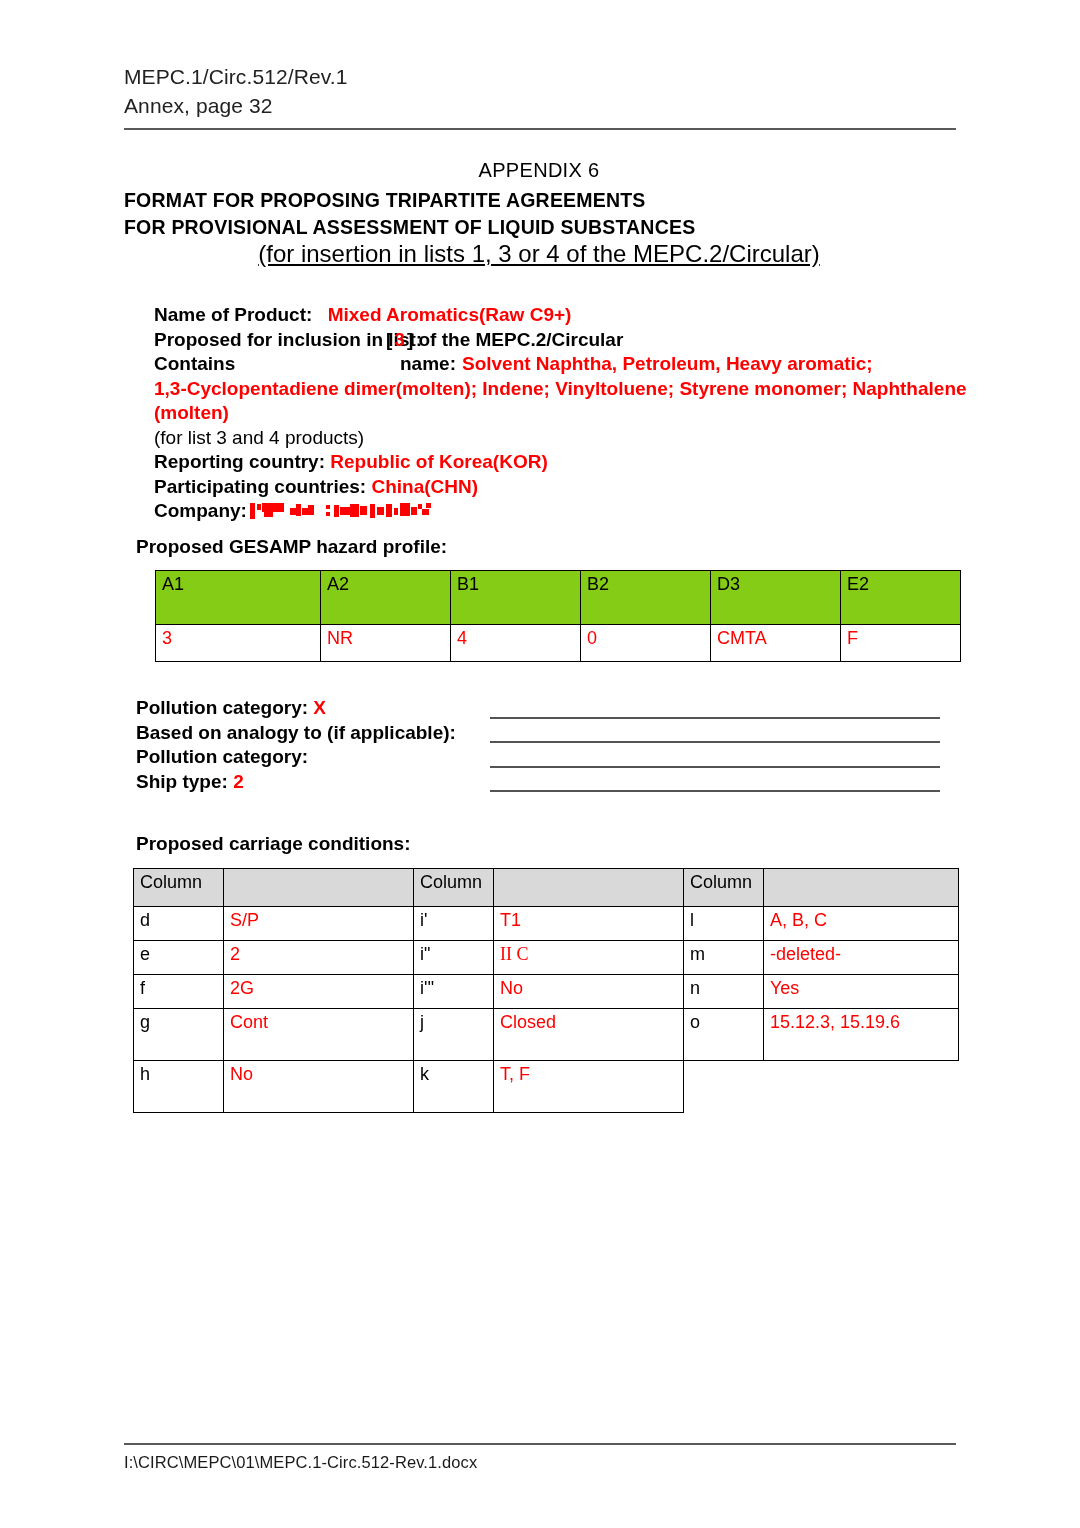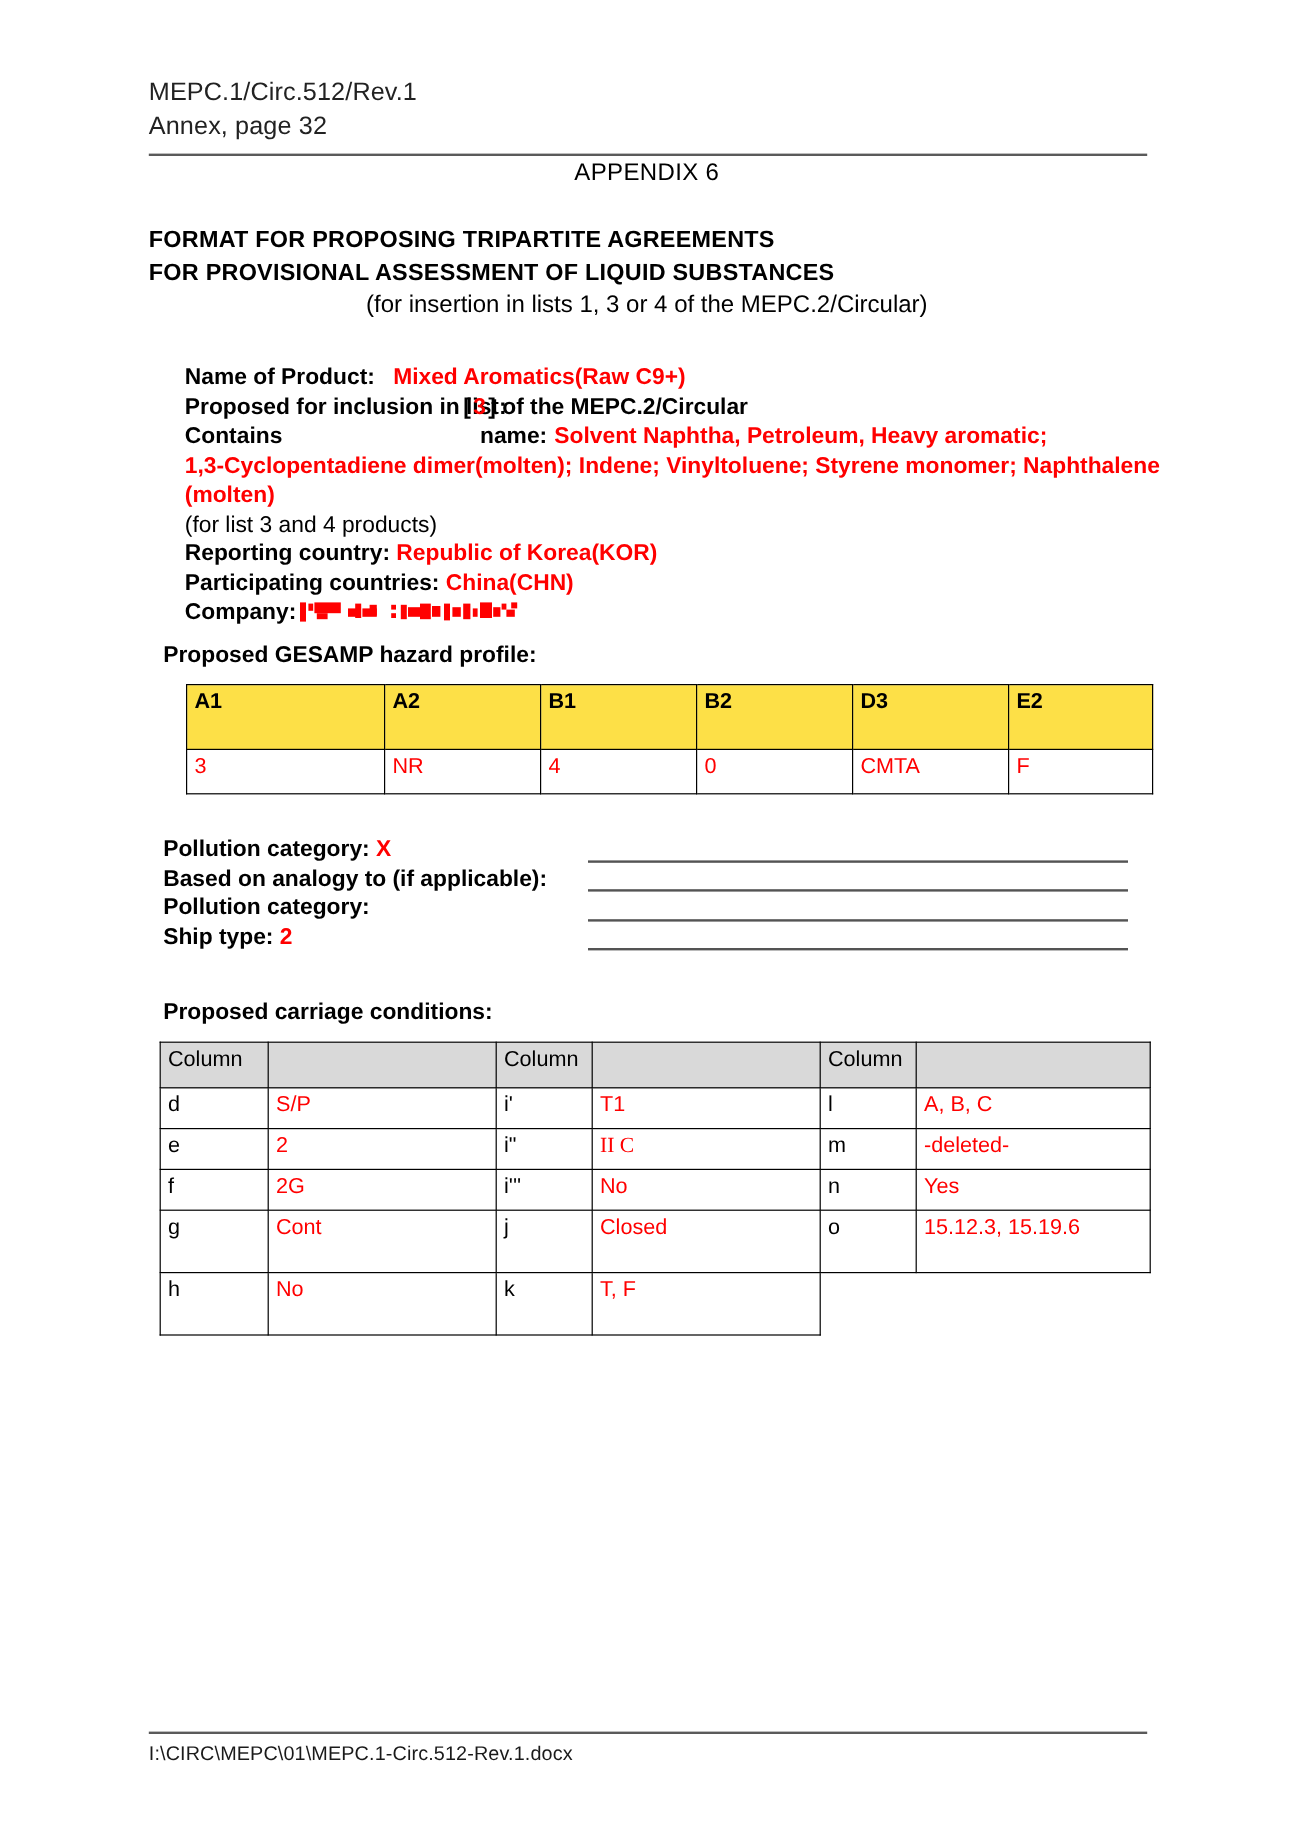--- a/index.html
+++ b/index.html
@@ -44,21 +44,21 @@
     top: 128px;
     width: 832px;
     height: 0;
     border-top: 2px solid #5a5a5a;
   }
 
   
   .appendix {
     position: absolute;
     left: 124px;
-    top: 130px;
+    top: 156px;
     width: 830px;
     text-align: center;
     font-size: 20px;
     line-height: 28px;
     letter-spacing: 0.3px;
   }
   .doc-title {
     position: absolute;
     left: 124px;
     top: 187px;
@@ -68,22 +68,23 @@
     font-size: 19.5px;
     line-height: 27px;
     letter-spacing: 0.2px;
   }
   .doc-subtitle {
     position: absolute;
     left: 124px;
     top: 240px;
     width: 830px;
     text-align: center;
-    font-size: 20px;
+    font-size: 24px;
     line-height: 28px;
+    text-decoration: underline;
   }
 
   
   .form-block {
     position: absolute;
     left: 136px;
     top: 303px;
     width: 818px;
     font-size: 19px;
     line-height: 24.5px;
@@ -134,22 +135,22 @@
     font-size: 18px;
     padding: 3px 0 0 6px;
     vertical-align: top;
   }
   .gesamp-table {
     position: absolute;
     left: 155px;
     top: 570px;
   }
   .gesamp-table td.hdr {
-    background: #fde047;
-    font-weight: bold;
+    background: #84cc16;
+    font-weight: normal;
     height: 50px;
   }
   .gesamp-table td.val {
     height: 33px;
     color: #FF0000;
   }
 
   
   .pollution {
     position: absolute;

